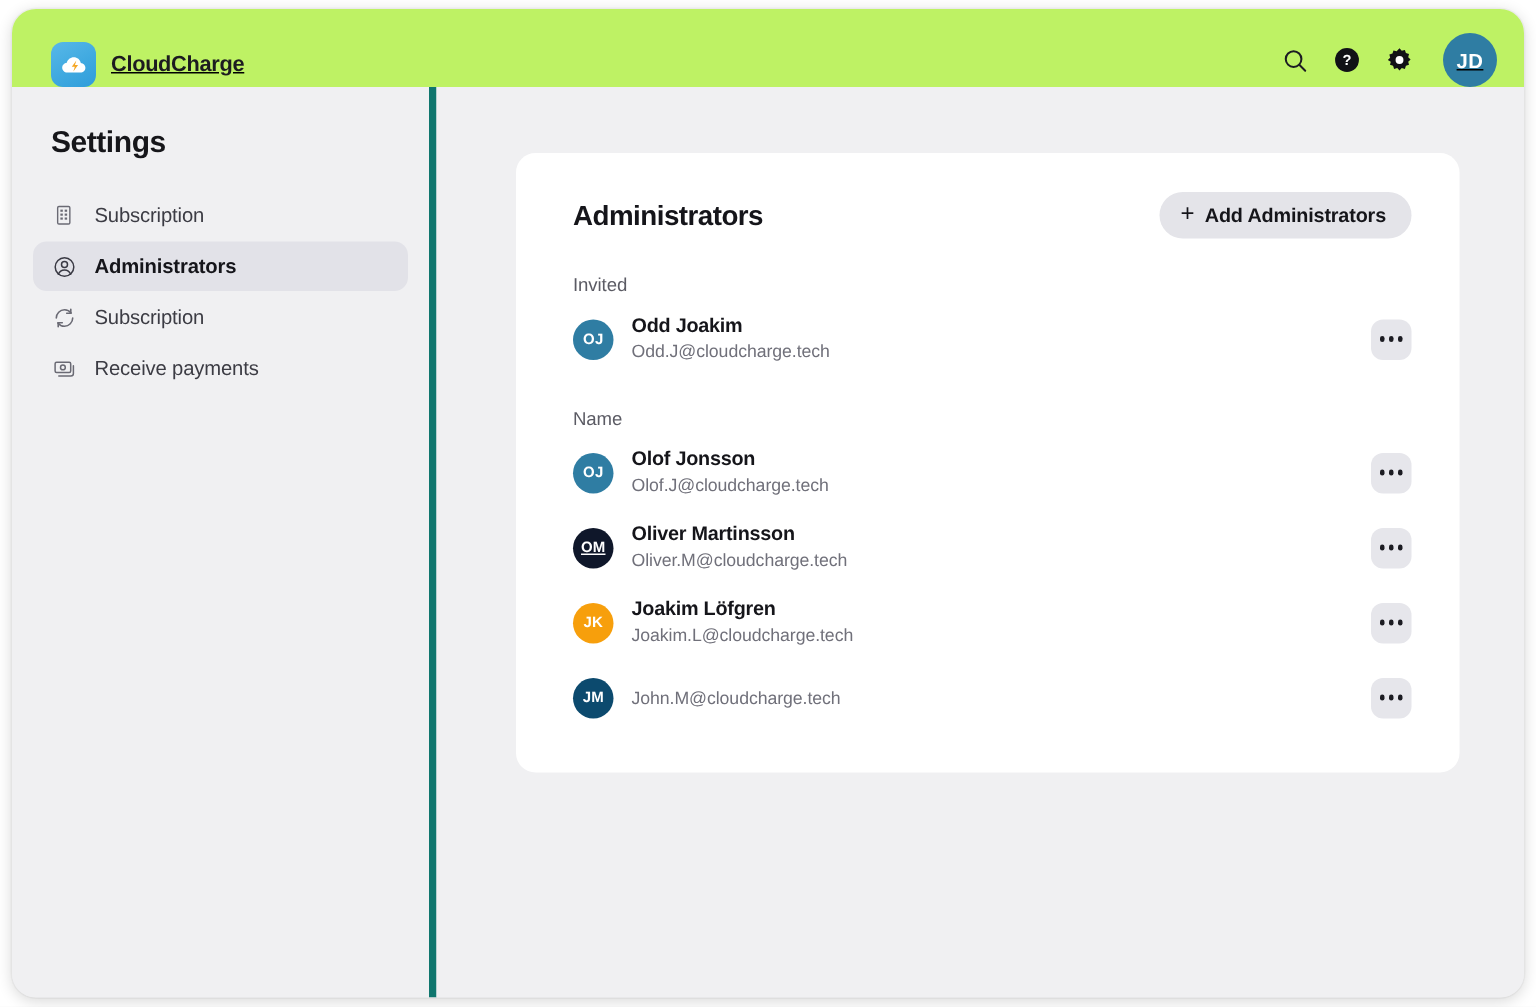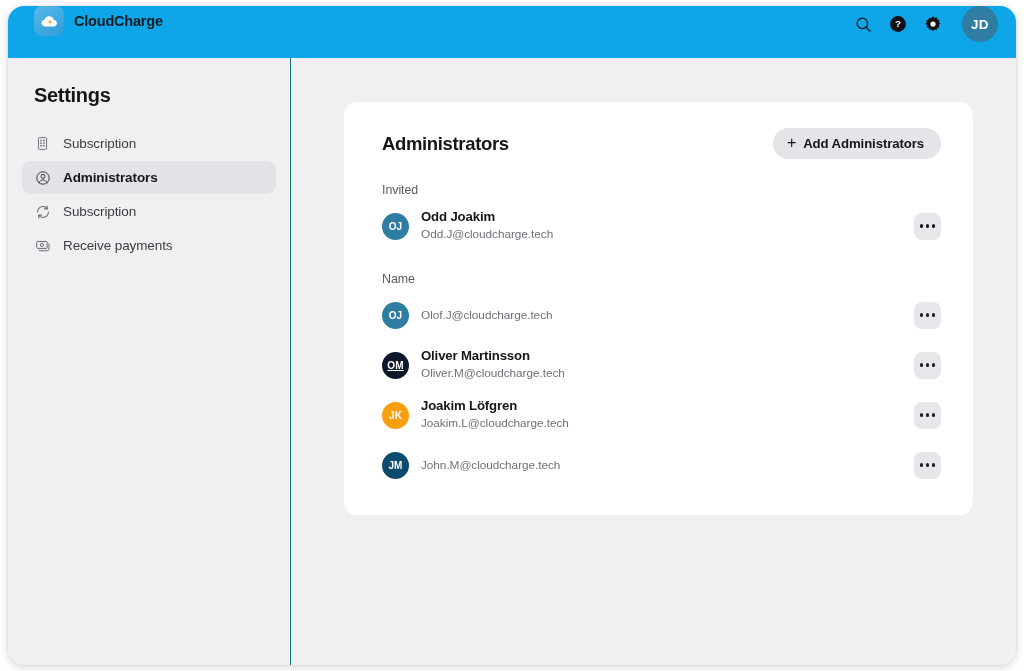--- a/index.html
+++ b/index.html
@@ -23,26 +23,27 @@
     box-shadow: 0 2px 10px rgba(0,0,0,0.16), 0 0 0 1px rgba(0,0,0,0.03);
     overflow: hidden;
     display: flex;
     flex-direction: column;
   }
 
   
   .topbar {
     height: 52px;
     flex: 0 0 52px;
-    background: #0ea5e9;
-    display: flex;
-    align-items: flex-start;
+    background: #bef264;
+    display: flex;
+    align-items: flex-end;
     justify-content: space-between;
     padding: 0 18px 0 26px;
     box-sizing: border-box;
+    text-decoration: underline;
   }
   .brand {
     display: flex;
     align-items: center;
     gap: 10px;
   }
   .logo-mark {
     width: 30px;
     height: 30px;
     border-radius: 8px;
@@ -95,21 +96,21 @@
     flex: 1 1 auto;
     display: flex;
     min-height: 0;
   }
 
   
   .sidebar {
     width: 283px;
     flex: 0 0 283px;
     background: #f0f0f2;
-    border-right: 1px solid #0f766e;
+    border-right: 5px solid #0f766e;
     padding: 26px 14px 0 14px;
     box-sizing: border-box;
   }
   .sidebar-title {
     font-size: 20px;
     font-weight: bold;
     color: #16161a;
     margin: 0 0 20px 12px;
     letter-spacing: -0.3px;
   }
@@ -381,20 +382,21 @@
             <span class="more-dot"></span>
             <span class="more-dot"></span>
           </button>
         </div>
 
         <div class="section-label second">Name</div>
 
         <div class="person-row">
           <div class="avatar" style="background: rgb(47, 125, 163);">OJ</div>
           <div class="person-text">
+            <div class="person-name">Olof Jonsson</div>
             <div class="person-email">Olof.J@cloudcharge.tech</div>
           </div>
           <button class="more-btn" aria-label="more options">
             <span class="more-dot"></span>
             <span class="more-dot"></span>
             <span class="more-dot"></span>
           </button>
         </div>
 
         <div class="person-row spaced">

